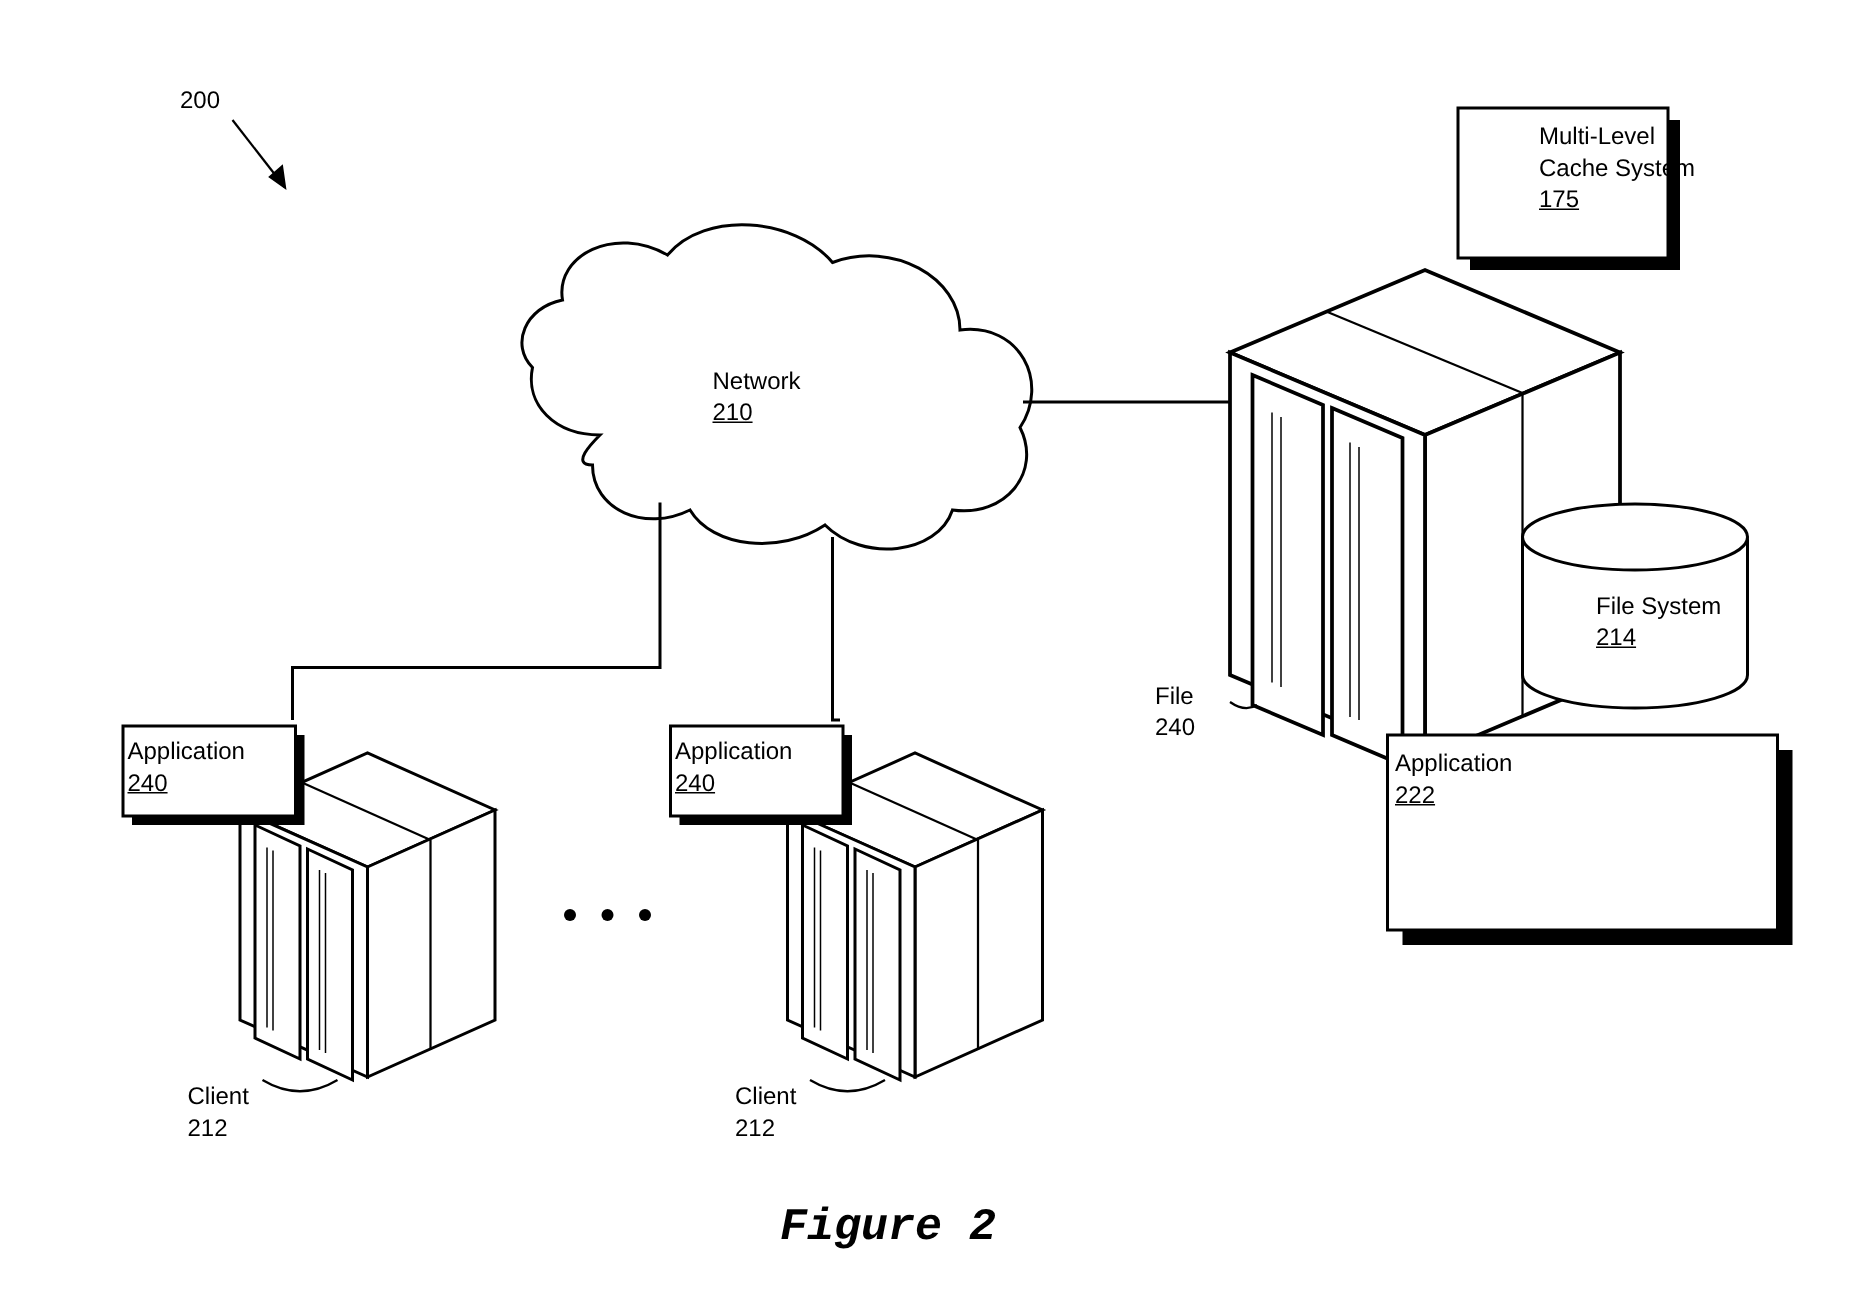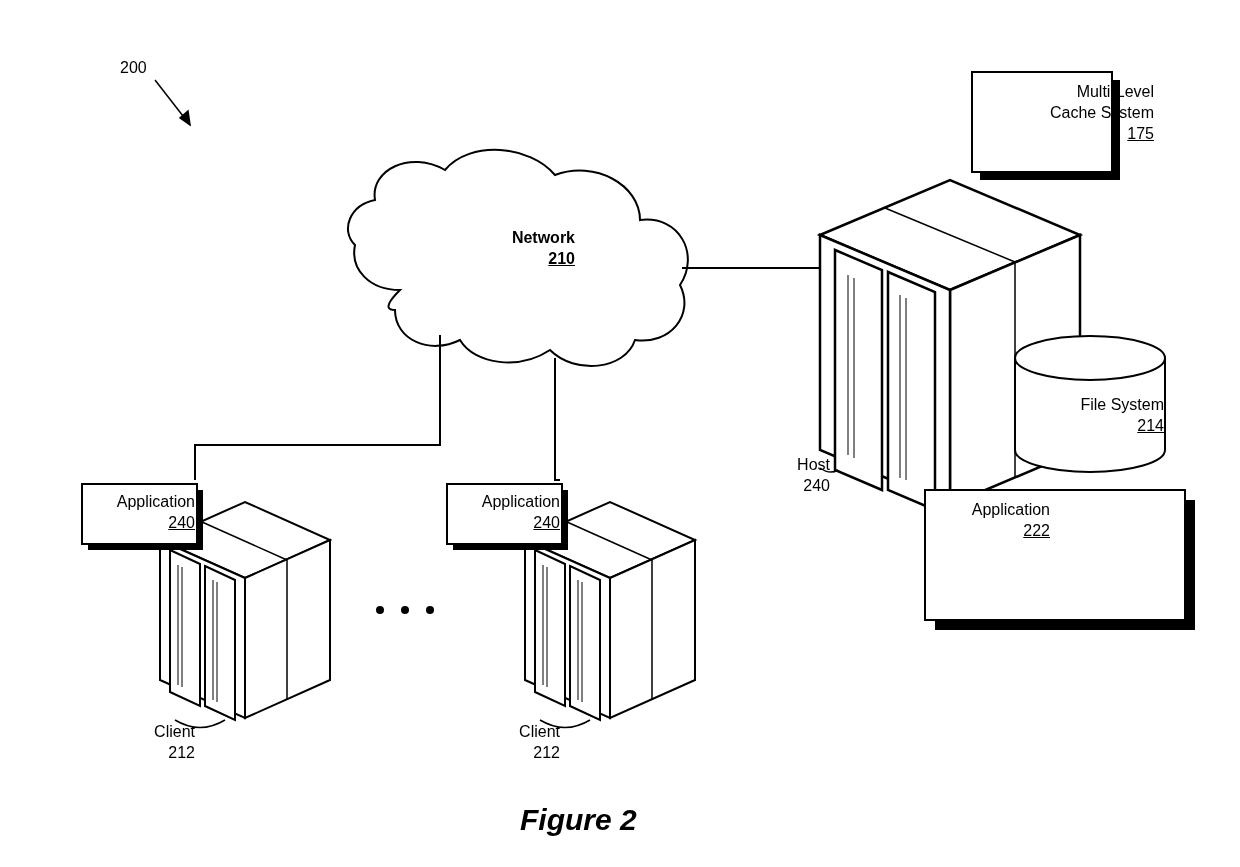--- a/index.html
+++ b/index.html
@@ -11,29 +11,29 @@
     font-family: Arial, sans-serif;
     position: relative;
   }
   svg {
     position: absolute;
     top: 0;
     left: 0;
   }
   .label {
     position: absolute;
-    text-align: right;
+    text-align: left;
     font-size: 16px;
     line-height: 1.3;
   }
   .label .num {
     text-decoration: underline;
   }
   .figure-title {
-    font-family: Liberation Sans, sans-serif;
+    font-family: Liberation Mono, monospace;
     font-style: italic;
     font-weight: bold;
     font-size: 30px;
   }
 </style>
 </head>
 <body>
 
 <svg width="1240" height="867" viewBox="0 0 1240 867">
 
@@ -158,38 +158,38 @@
   </g>
 
   <path d="M 540 720 Q 565 735 590 720" stroke="black" stroke-width="1.5" fill="none"></path>
 
   <path d="M 820 468 Q 830 475 838 470" stroke="black" stroke-width="1.5" fill="none"></path>
 
 </svg>
 
 <div class="label" style="left:120px; top:58px;">200</div>
 
-<div class="label" style="left:475px; top:228px; width:100px;font-weight:bold;">
+<div class="label" style="left:475px; top:245px; width:100px;">
   <span>Network</span><br>
   <span class="num">210</span>
 </div>
 
 <div class="label" style="left:1026px; top:82px; width:128px;">
   <span>Multi-Level</span><br>
   <span>Cache System</span><br>
   <span class="num">175</span>
 </div>
 
 <div class="label" style="left:1064px; top:395px; width:100px;">
   <span>File System</span><br>
   <span class="num">214</span>
 </div>
 
 <div class="label" style="left:770px; top:455px; width:60px;">
-  <span>Host</span><br>
+  <span>File</span><br>
   <span>240</span>
 </div>
 
 <div class="label" style="left:930px; top:500px; width:120px;">
   <span>Application</span><br>
   <span class="num">222</span>
 </div>
 
 <div class="label" style="left:85px; top:492px; width:110px;">
   <span>Application</span><br>

